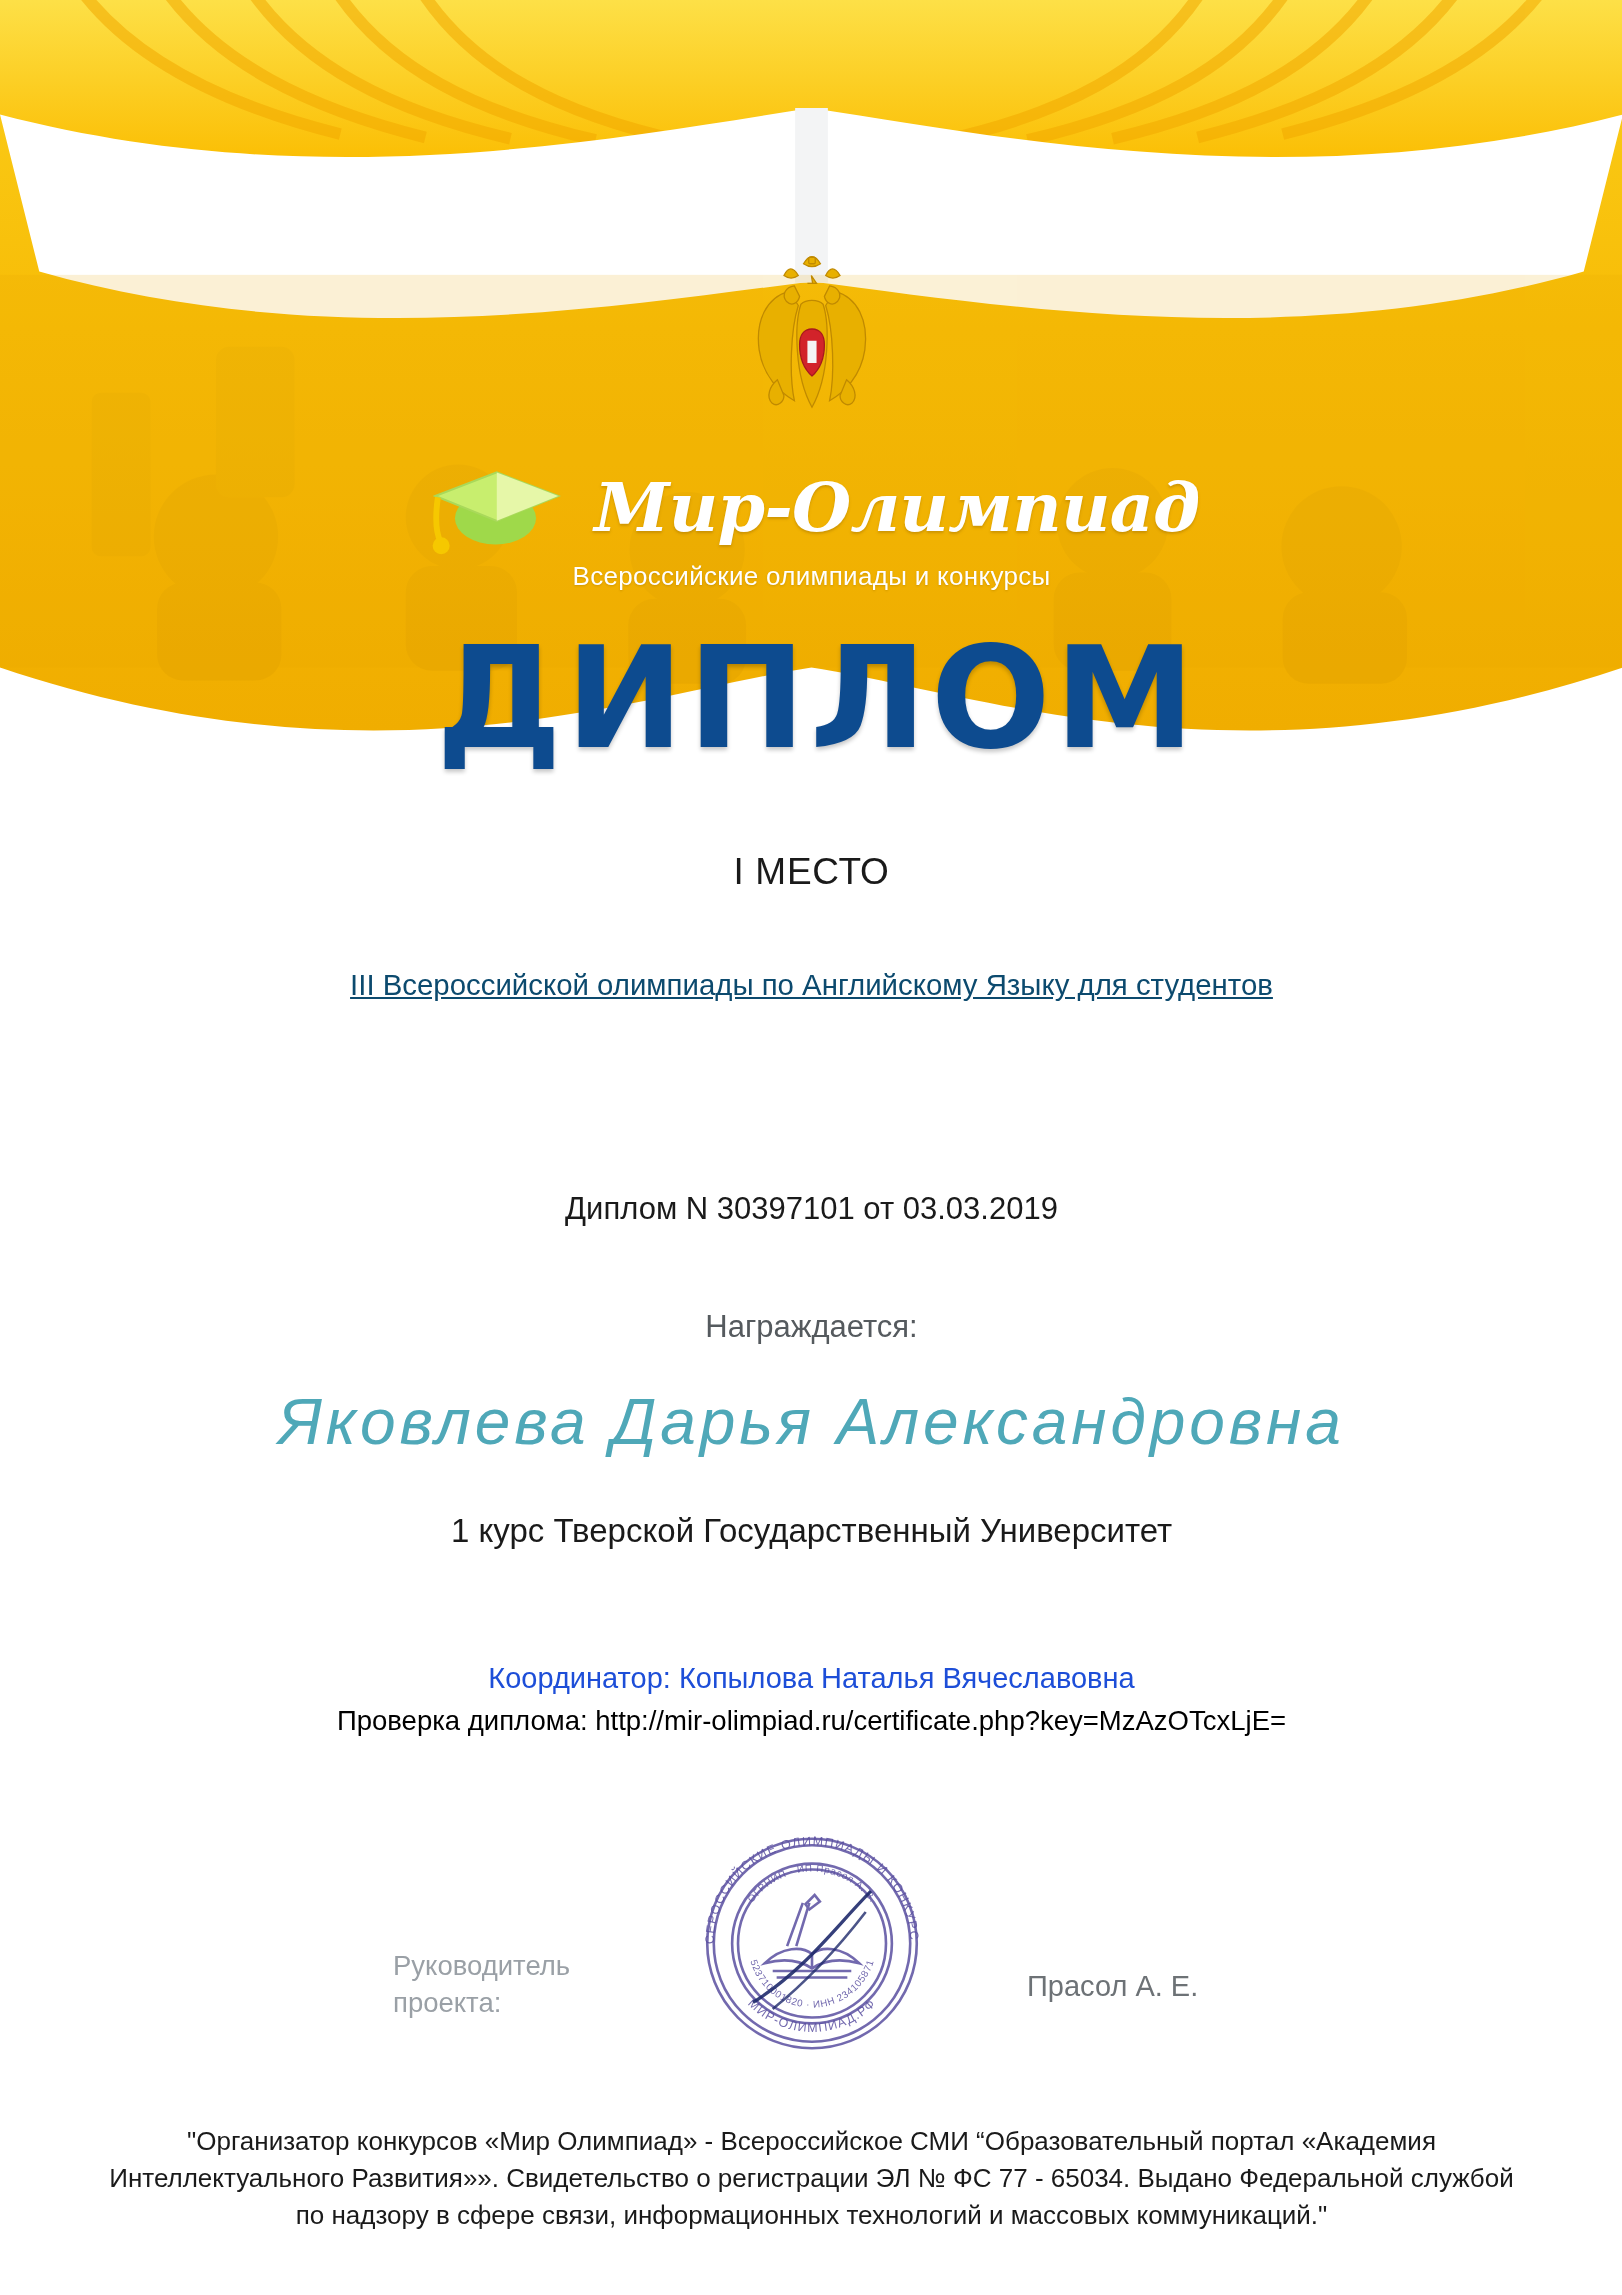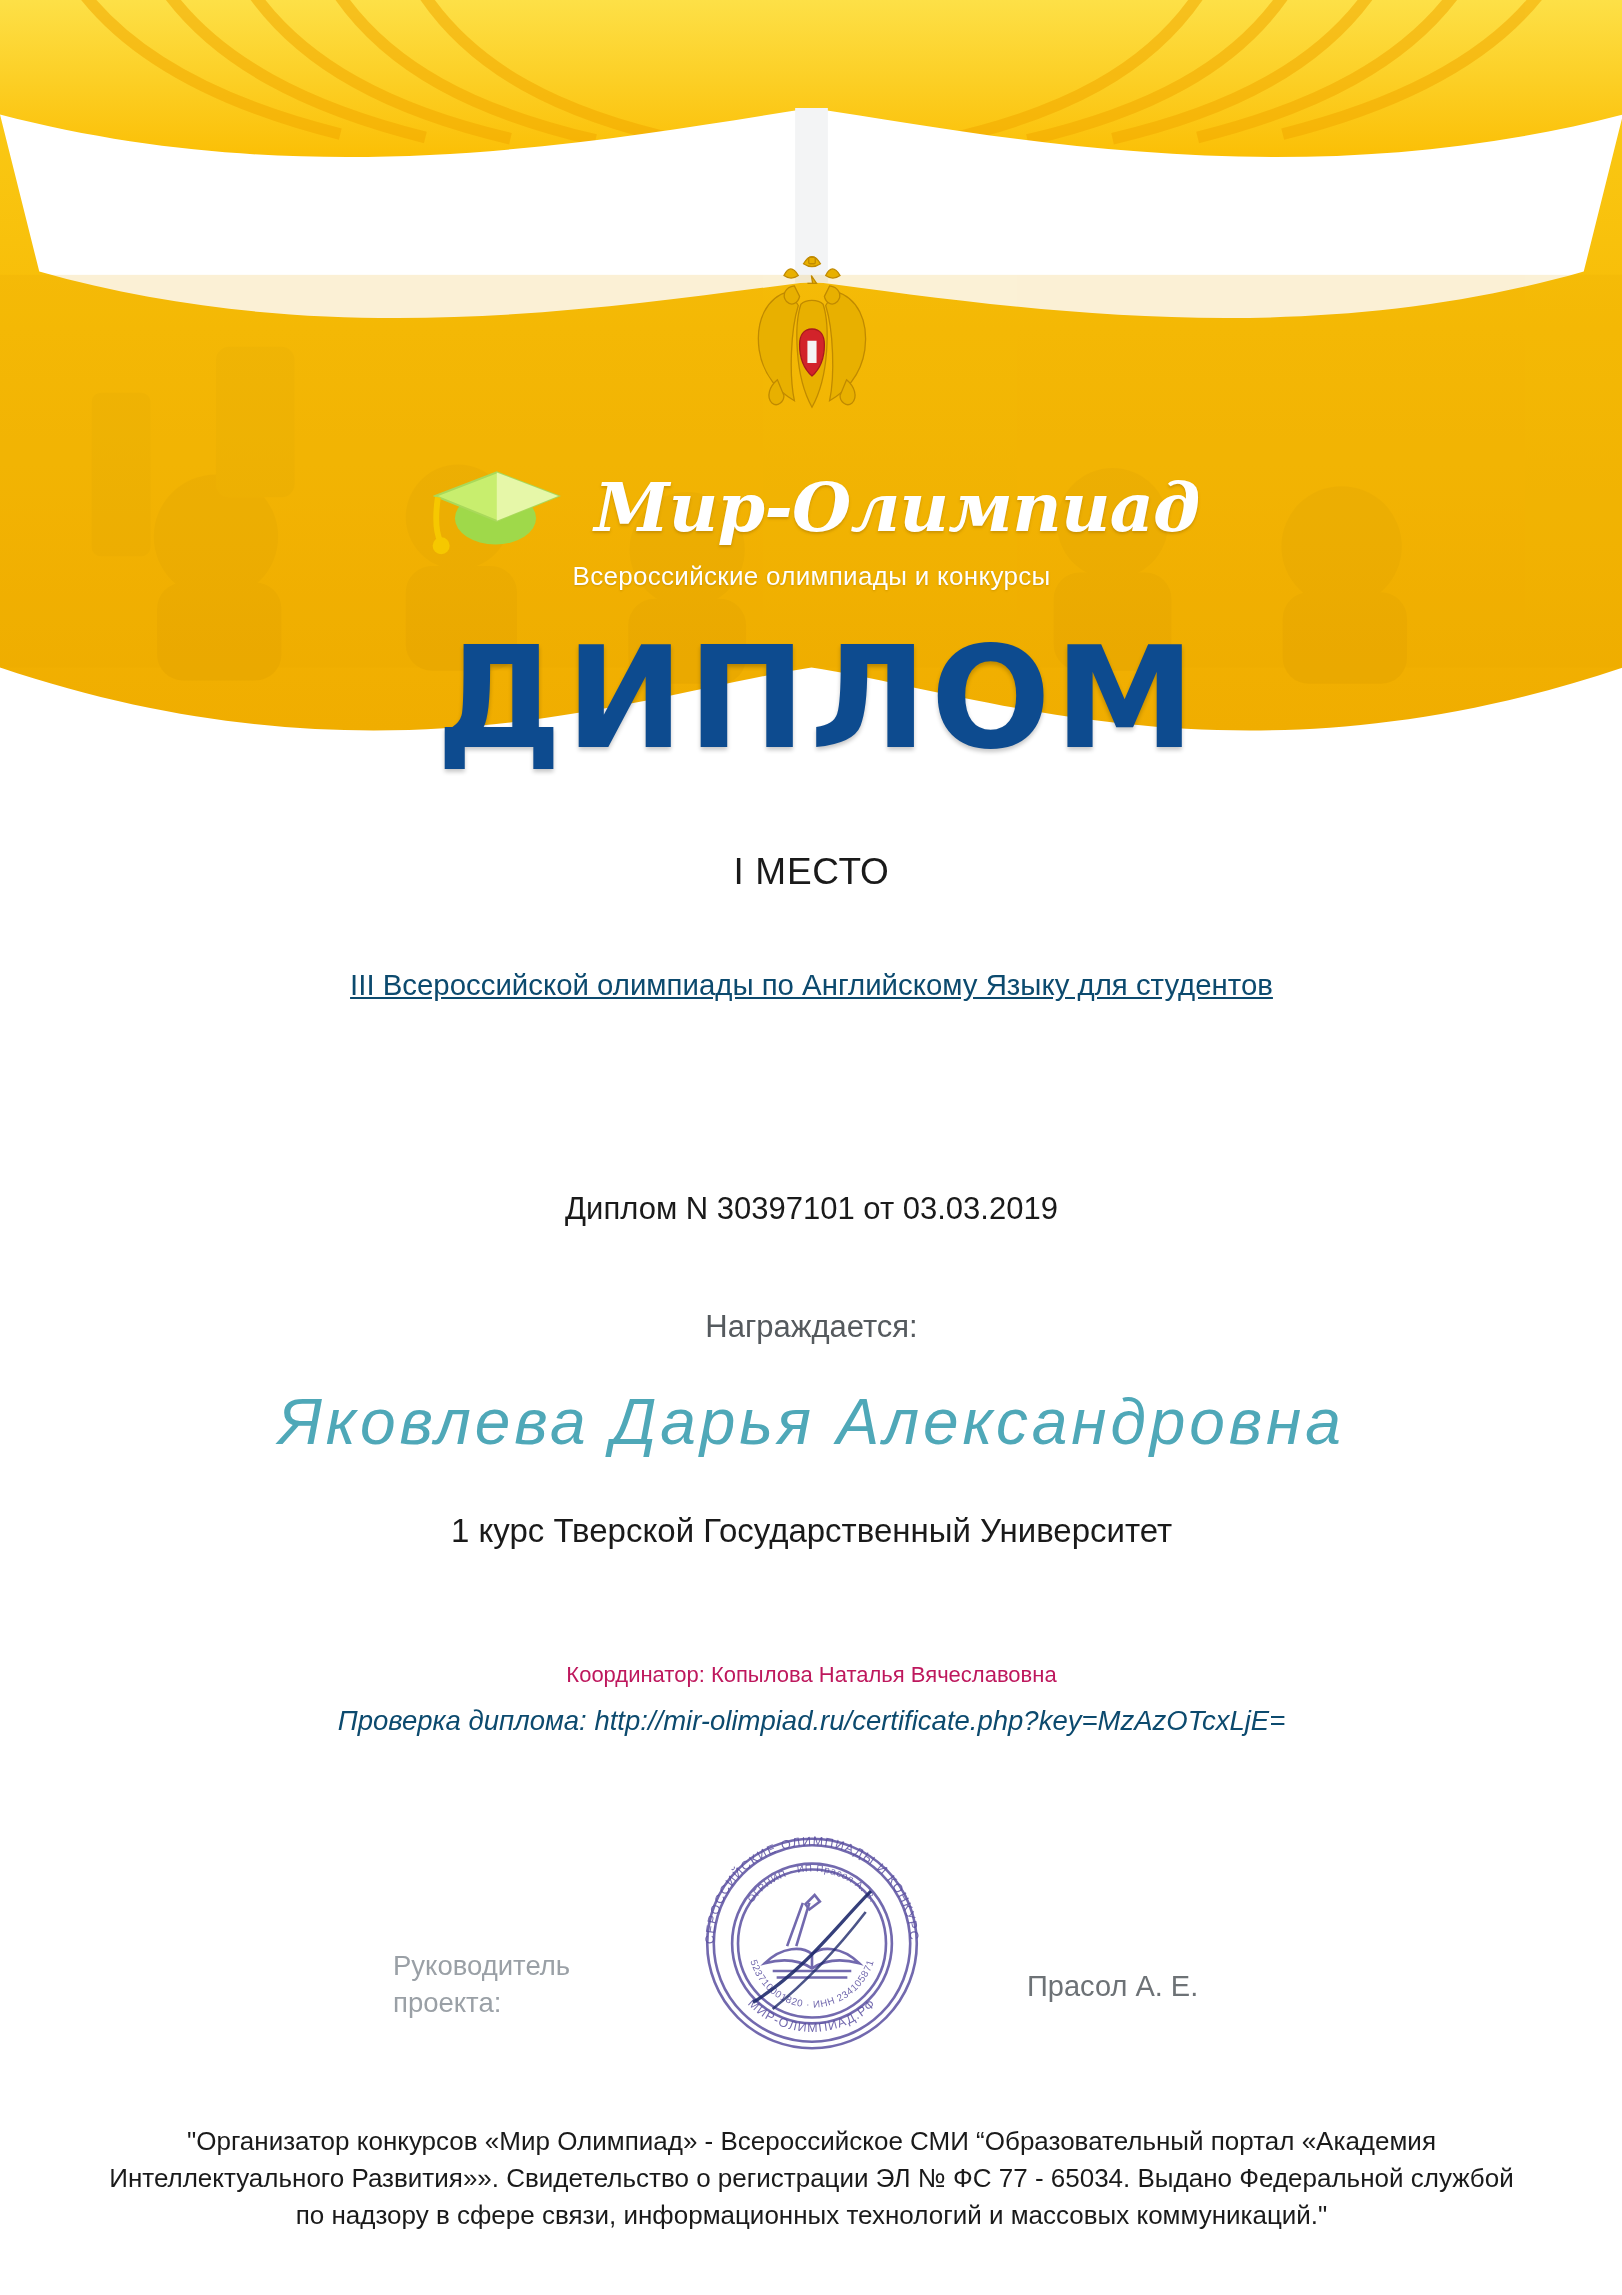--- a/index.html
+++ b/index.html
@@ -148,30 +148,29 @@
     top: 1512px;
     left: 0; right: 0;
     font-size: 33px;
     color: #1a1a1a;
   }
 
   .coordinator {
     position: absolute;
     top: 1662px;
     left: 0; right: 0;
-    font-size: 22px;
-    color: #be185d;
+    font-size: 29px;
+    color: #1d4ed8;
   }
   .verify {
     position: absolute;
     top: 1705px;
     left: 0; right: 0;
     font-size: 27.5px;
-    color: #0c4a6e;
-    font-style: italic;
+    color: #000000;
   }
 
   
   .sig-leader {
     position: absolute;
     top: 1947px;
     left: 393px;
     width: 222px;
     text-align: left;
     font-size: 27.5px;

